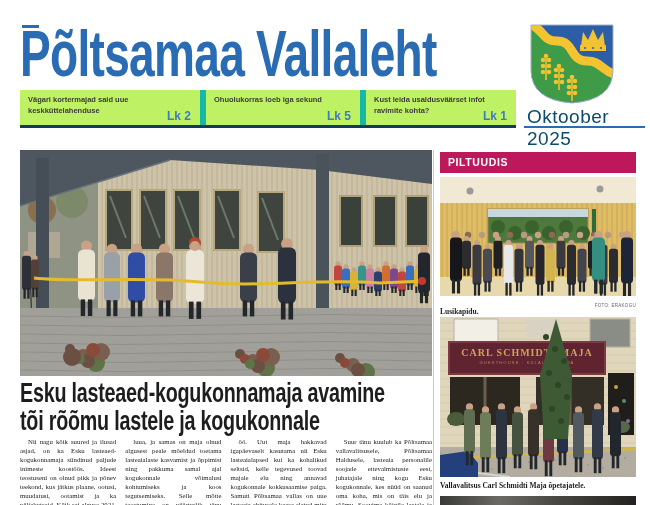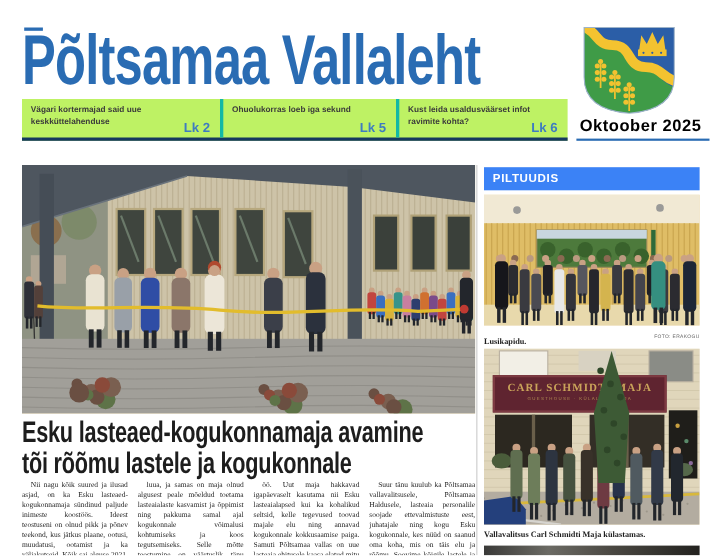--- a/index.html
+++ b/index.html
@@ -4,37 +4,37 @@
 <style>
   html,body{margin:0;padding:0;background:#fff;}
   #page{position:relative;width:650px;height:505px;background:#fff;overflow:hidden;
         font-family:"Liberation Sans",sans-serif;}
   .abs{position:absolute;}
 
   
   #accent-bar{left:22px;top:25px;width:17px;height:3px;background:#2a6cb3;}
   #masthead-title{left:20px;top:22px;font-size:64px;font-weight:700;color:#2a6cb3;
      white-space:nowrap;letter-spacing:-1px;transform:scaleX(.72);transform-origin:left top;line-height:1;}
-  #issue-date{left:527px;top:106px;width:118px;font-size:15px;color:#000000;font-weight:700;letter-spacing:.5px;}
+  #issue-date{left:527px;top:106px;width:118px;font-size:19px;color:#0c4a6e;font-weight:400;letter-spacing:.5px;}
   #date-rule{left:524px;top:126px;width:121px;height:2px;background:#2a6cb3;}
   #crest{left:526px;top:22px;}
 
   
   #teasers{left:20px;top:90px;width:496px;height:35px;background:#bef264;
      border-bottom:3px solid #15385f;display:flex;}
   .teaser{position:relative;padding:5px 8px 2px 8px;box-sizing:border-box;}
-  .teaser+.teaser{border-left:3px solid #14b8a6;}
+  .teaser+.teaser{border-left:6px solid #14b8a6;}
   .t1{width:180px;}.t2{width:160px;}.t3{width:156px;}
   .teaser-title{font-size:7.5px;font-weight:700;color:#3b3b3b;line-height:1.45;}
   .teaser-page{position:absolute;right:9px;bottom:2px;font-size:12px;font-weight:700;color:#3e7cc1;margin-left:12px;}
 
   
   #main-photo{left:20px;top:150px;width:412px;height:226px;overflow:hidden;background:#cdc3a8;}
   #col-divider{left:433px;top:150px;width:1px;height:355px;background:#cbcbcb;}
-  #piltuudis-bar{left:440px;top:152px;width:196px;height:21px;background:#3b82f6;color:#fff;
+  #piltuudis-bar{left:440px;top:152px;width:196px;height:21px;background:#be185d;color:#fff;
      font-size:10.5px;font-weight:700;letter-spacing:.6px;line-height:21px;padding-left:8px;box-sizing:border-box;}
   #photo1{left:440px;top:177px;width:196px;height:119px;overflow:hidden;background:#ead9ae;}
   #cap1-row{left:440px;top:300px;width:196px;height:12px;}
   .photo-caption{font-family:Liberation Serif, serif;font-weight:700;font-size:7.5px;color:#1d1d1d;}
   .photo-credit{position:absolute;right:0;top:3px;font-size:4.5px;color:#666;letter-spacing:.3px;}
   #photo2{left:440px;top:317px;width:196px;height:160px;overflow:hidden;background:#e0d6bb;}
   #cap2{left:440px;top:481px;width:196px;}
   #photo3{left:440px;top:496px;width:196px;height:9px;
      background:linear-gradient(90deg,#3a3a38,#6b6a64 30%,#494741 60%,#23221f);}
 
@@ -102,21 +102,21 @@
     <div class="teaser t1">
       <div class="teaser-title">Vägari kortermajad said uue keskküttelahenduse</div>
       <div class="teaser-page">Lk 2</div>
     </div>
     <div class="teaser t2">
       <div class="teaser-title">Ohuolukorras loeb iga sekund</div>
       <div class="teaser-page">Lk 5</div>
     </div>
     <div class="teaser t3">
       <div class="teaser-title">Kust leida usaldusväärset infot ravimite kohta?</div>
-      <div class="teaser-page">Lk 6</div>
+      <div class="teaser-page">Lk 1</div>
     </div>
   </div>
 
   <div class="abs" id="main-photo">
     <svg id="mainScene" class="scene" width="412" height="226" viewBox="0 0 412 226">
         <rect x="0" y="0" width="412" height="226" fill="#cdc3a8"></rect>
         <line x1="82" y1="10" x2="82" y2="162" stroke="rgba(155,140,105,.35)" stroke-width="1"></line>
         <line x1="87" y1="10" x2="87" y2="162" stroke="rgba(155,140,105,.35)" stroke-width="1"></line>
         <line x1="92" y1="10" x2="92" y2="162" stroke="rgba(155,140,105,.35)" stroke-width="1"></line>
         <line x1="97" y1="10" x2="97" y2="162" stroke="rgba(155,140,105,.35)" stroke-width="1"></line>
@@ -589,21 +589,21 @@
         <circle cx="115" cy="32" r="3" fill="#2e4628"></circle>
         <circle cx="124" cy="44" r="3" fill="#2e4628"></circle>
         <circle cx="109" cy="56" r="3" fill="#2e4628"></circle>
         <circle cx="118" cy="68" r="3" fill="#2e4628"></circle>
         <circle cx="127" cy="80" r="3" fill="#2e4628"></circle>
         <circle cx="112" cy="92" r="3" fill="#2e4628"></circle>
         <circle cx="121" cy="104" r="3" fill="#2e4628"></circle>
       </svg>
   </div>
 
-  <div class="abs photo-caption" id="cap2">Vallavalitsus Carl Schmidti Maja külastamas.</div>
+  <div class="abs photo-caption" id="cap2">Vallavalitsus Carl Schmidti Maja õpetajatele.</div>
 
   <div class="abs" id="photo3"></div>
 
   <div class="abs" id="headline">
     <div>Esku lasteaed-kogukonnamaja avamine</div>
     <div>tõi rõõmu lastele ja kogukonnale</div>
   </div>
 
   <div class="abs" id="body-cols">
     <div class="bodycol">Nii nagu kõik suured ja ilusad asjad, on ka Esku lasteaed-kogukonnamaja sündinud paljude inimeste koostöös. Ideest teostuseni on olnud pikk ja põnev teekond, kus jätkus plaane, ootusi, muudatusi, ootamist ja ka väljakutseid. Kõik sai alguse 2021. aasta kevadel, kui kogukond ja vald otsisid üheskoos lahendust, kuidas</div>

